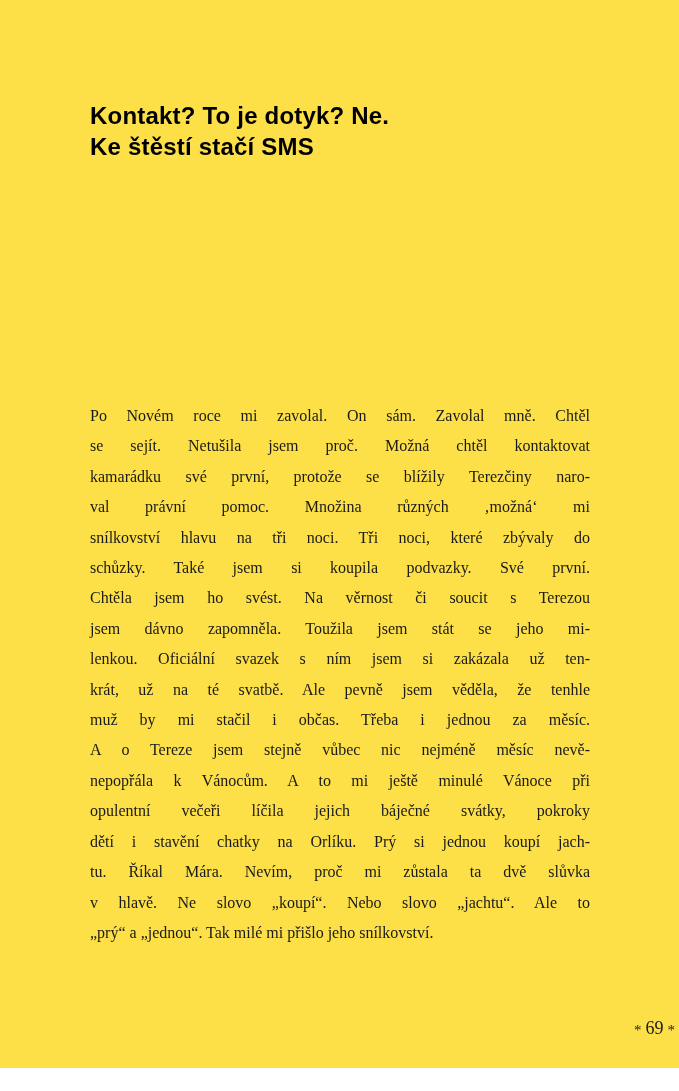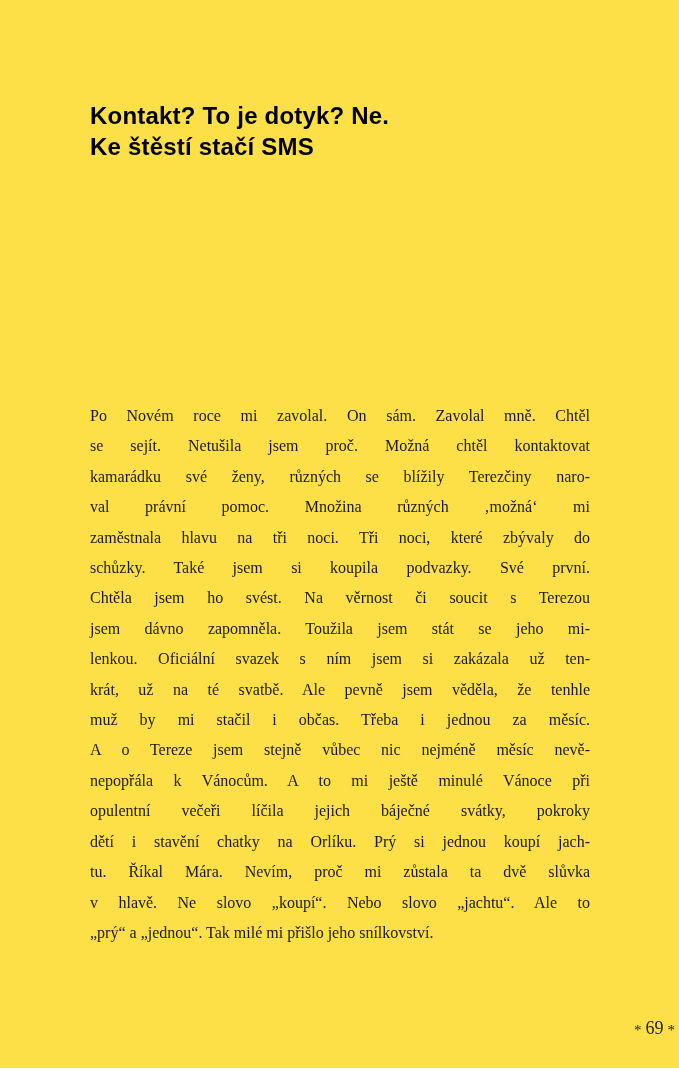--- a/index.html
+++ b/index.html
@@ -69,23 +69,23 @@
 <div class="page">
 
   <div class="heading">
     <div>Kontakt? To je dotyk? Ne.</div>
     <div>Ke štěstí stačí SMS</div>
   </div>
 
   <div class="body-block">
       <div class="body-line">Po Novém roce mi zavolal. On sám. Zavolal mně. Chtěl</div>
       <div class="body-line">se sejít. Netušila jsem proč. Možná chtěl kontaktovat</div>
-      <div class="body-line">kamarádku své ženy, různých se blížily Terezčiny naro-</div>
+      <div class="body-line">kamarádku své první, protože se blížily Terezčiny naro-</div>
       <div class="body-line">val právní pomoc. Množina různých ‚možná‘ mi</div>
-      <div class="body-line">zaměstnala hlavu na tři noci. Tři noci, které zbývaly do</div>
+      <div class="body-line">snílkovství hlavu na tři noci. Tři noci, které zbývaly do</div>
       <div class="body-line">schůzky. Také jsem si koupila podvazky. Své první.</div>
       <div class="body-line">Chtěla jsem ho svést. Na věrnost či soucit s Terezou</div>
       <div class="body-line">jsem dávno zapomněla. Toužila jsem stát se jeho mi-</div>
       <div class="body-line">lenkou. Oficiální svazek s ním jsem si zakázala už ten-</div>
       <div class="body-line">krát, už na té svatbě. Ale pevně jsem věděla, že tenhle</div>
       <div class="body-line">muž by mi stačil i občas. Třeba i jednou za měsíc.</div>
       <div class="body-line">A o Tereze jsem stejně vůbec nic nejméně měsíc nevě-</div>
       <div class="body-line">nepopřála k Vánocům. A to mi ještě minulé Vánoce při</div>
       <div class="body-line">opulentní večeři líčila jejich báječné svátky, pokroky</div>
       <div class="body-line">dětí i stavění chatky na Orlíku. Prý si jednou koupí jach-</div>

